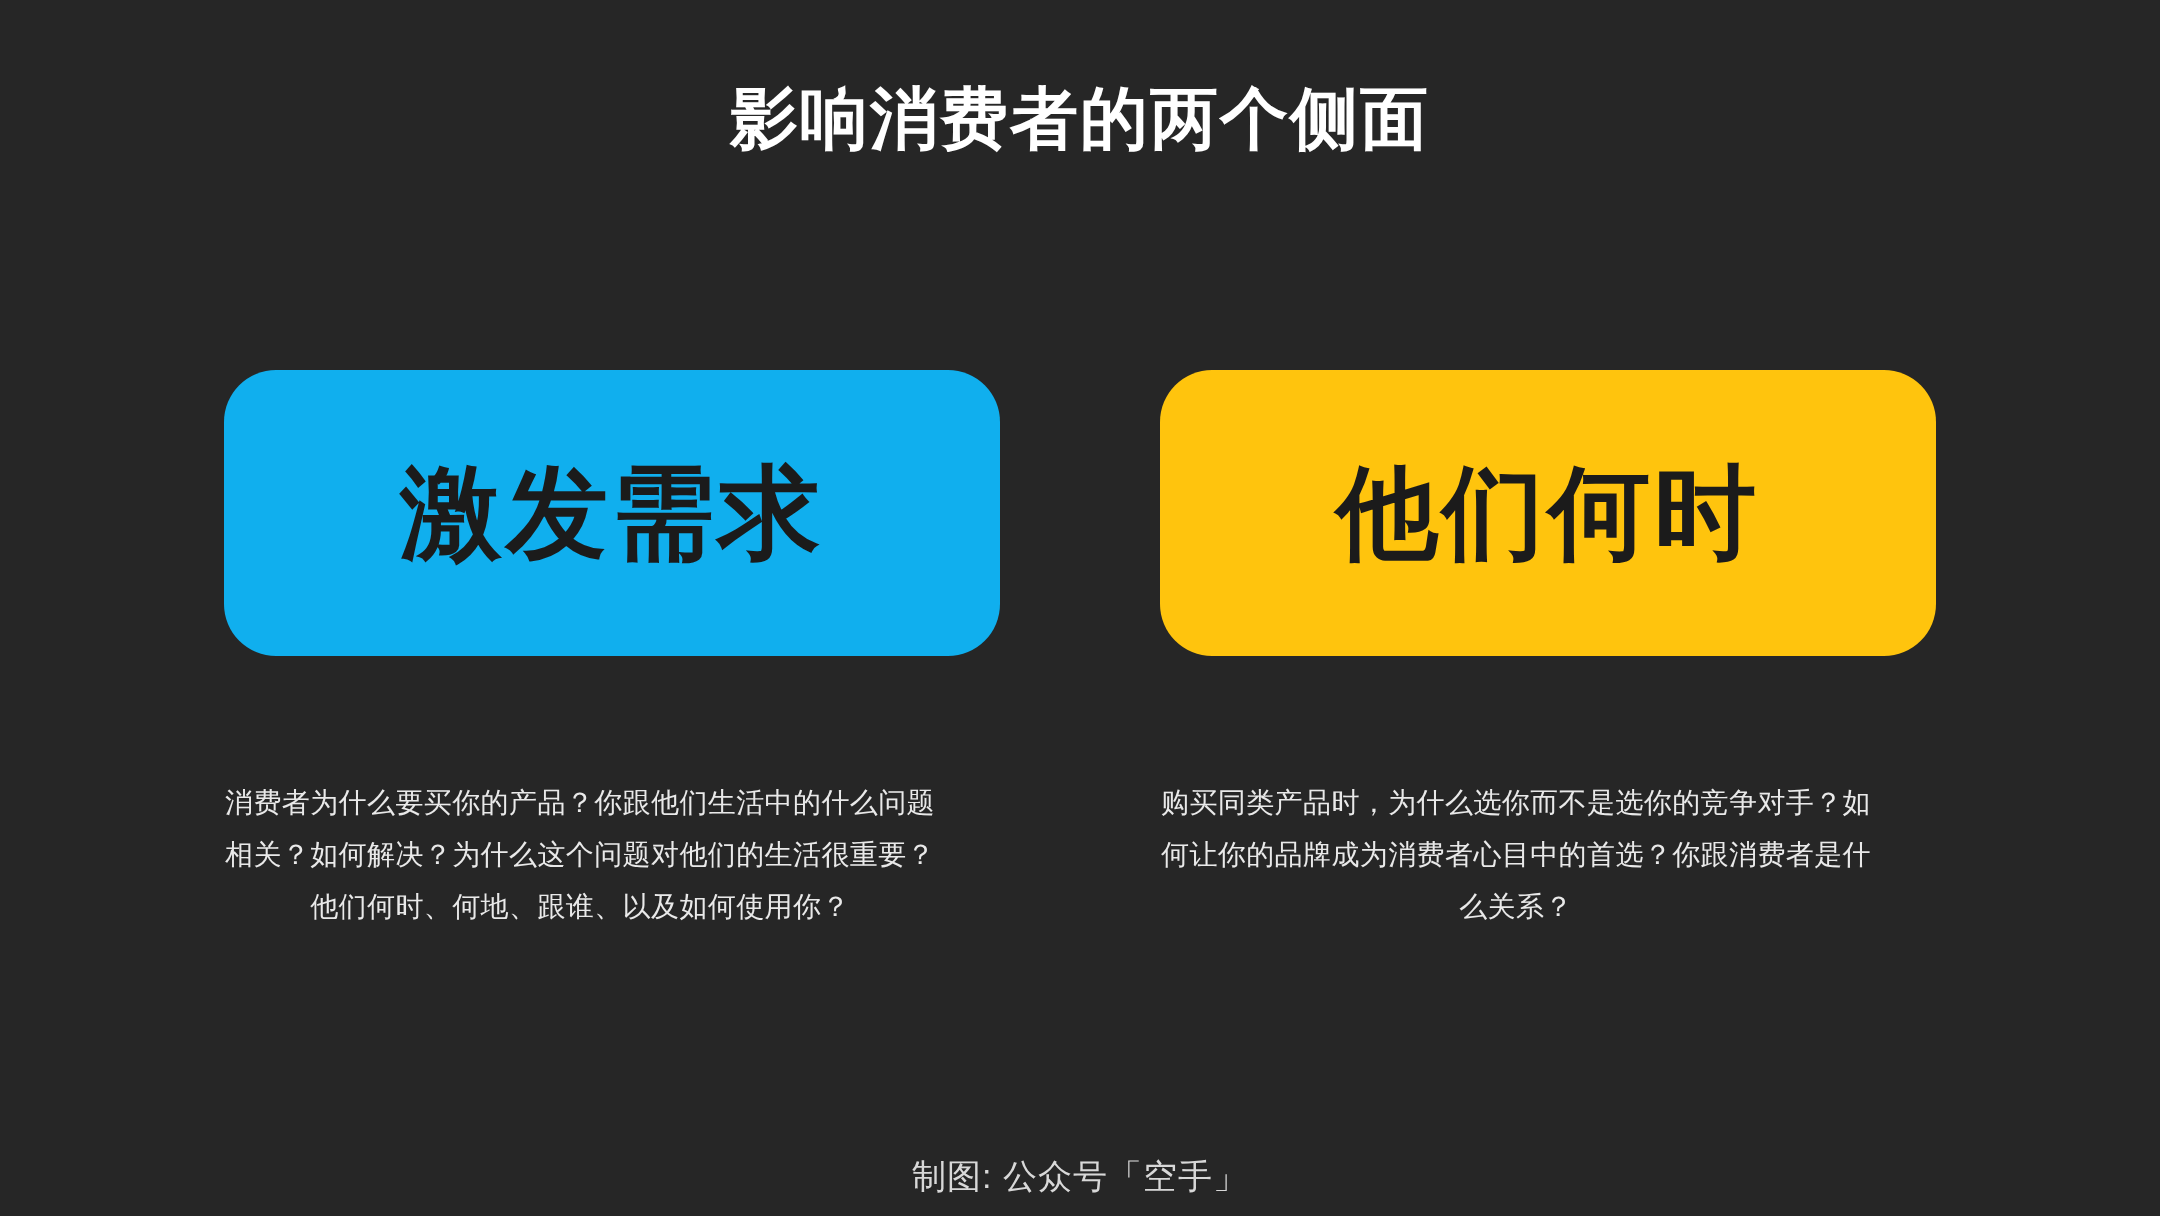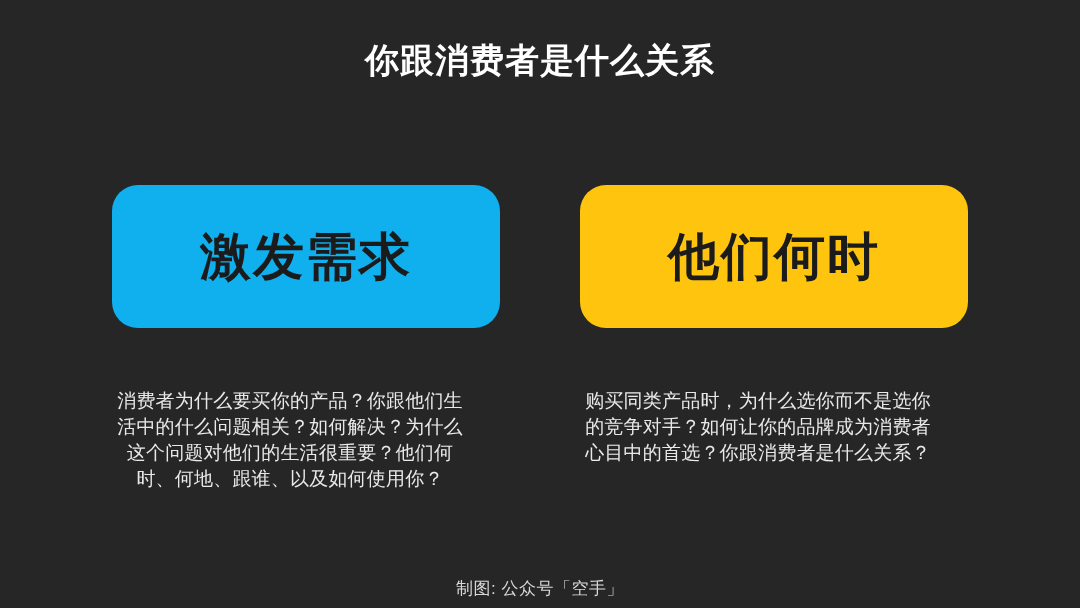--- a/index.html
+++ b/index.html
@@ -81,21 +81,21 @@
 
   .card-blue { background: #10afee; }
   .card-yellow { background: #ffc40d; }
 
   
   .card-desc {
     margin-top: 60px;
     width: 356px;
     text-align: center;
     color: #e9e9e9;
-    font-size: 19px;
+    font-size: 14px;
     line-height: 26px;
     letter-spacing: 0.2px;
     font-weight: 400;
   }
 
   
   .credit {
     position: absolute;
     left: 0;
     top: 578px;
@@ -106,21 +106,21 @@
     line-height: 22px;
     letter-spacing: 0.5px;
     white-space: nowrap;
   }
 </style>
 </head>
 <body style="background: rgb(38, 38, 38);">
 
 <div class="slide">
 
-  <div class="slide-title">你跟消费者是什么关系</div>
+  <div class="slide-title">影响消费者的两个侧面</div>
 
   <div class="columns">
 
     <div class="column">
       <div class="card card-blue" style="background: rgb(16, 175, 238);">
         <span class="card-label" style="color: rgb(27, 27, 27);">激发需求</span>
       </div>
       <div class="card-desc">消费者为什么要买你的产品？你跟他们生活中的什么问题相关？如何解决？为什么这个问题对他们的生活很重要？他们何时、何地、跟谁、以及如何使用你？</div>
     </div>
 

